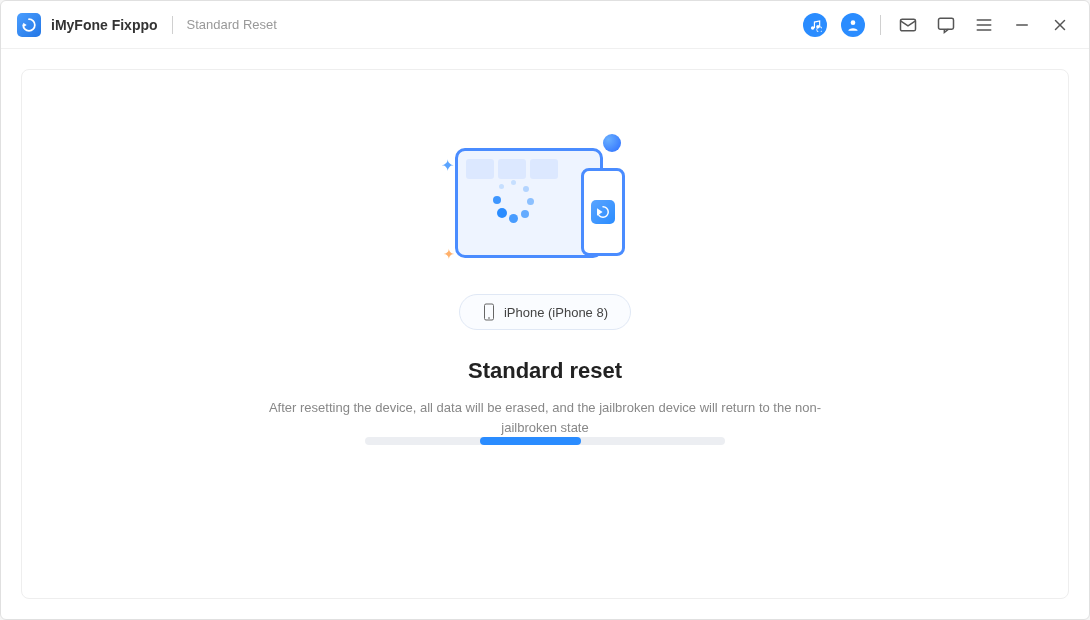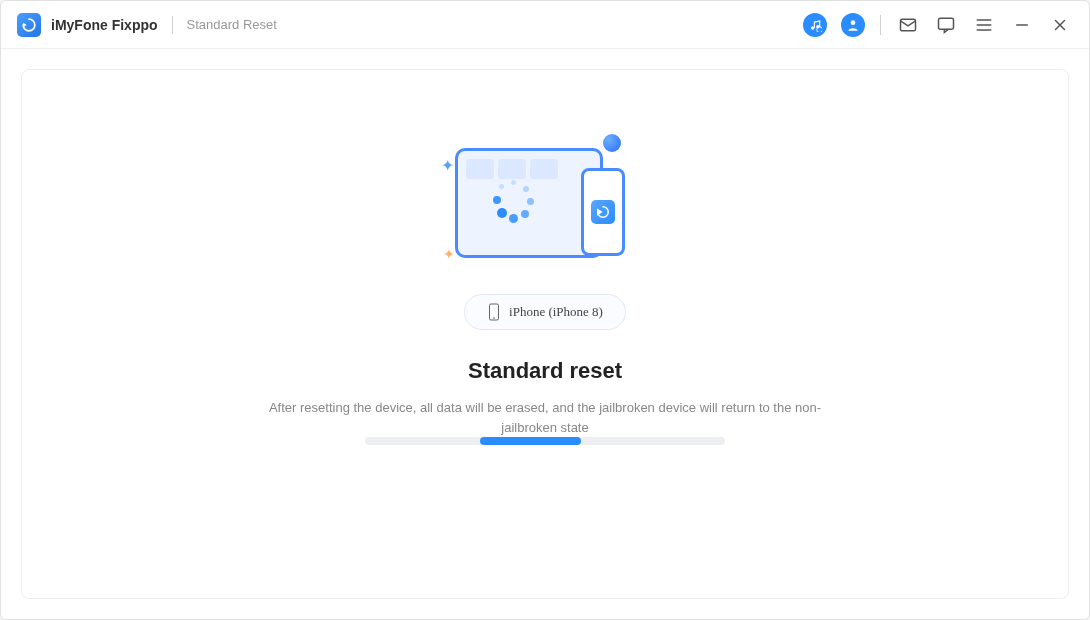--- a/index.html
+++ b/index.html
@@ -184,21 +184,20 @@
       display: flex;
       align-items: center;
       gap: 8px;
       padding: 8px 22px;
       border: 1px solid #e0e8f5;
       border-radius: 999px;
       background: #fafcff;
       margin-bottom: 28px;
       font-size: 13px;
       color: #444;
-      font-family: Liberation Serif, serif;
     }
     .heading {
       font-size: 22px;
       font-weight: 700;
       color: #222;
       margin-bottom: 14px;
     }
     .description {
       font-size: 13px;
       color: #888;

